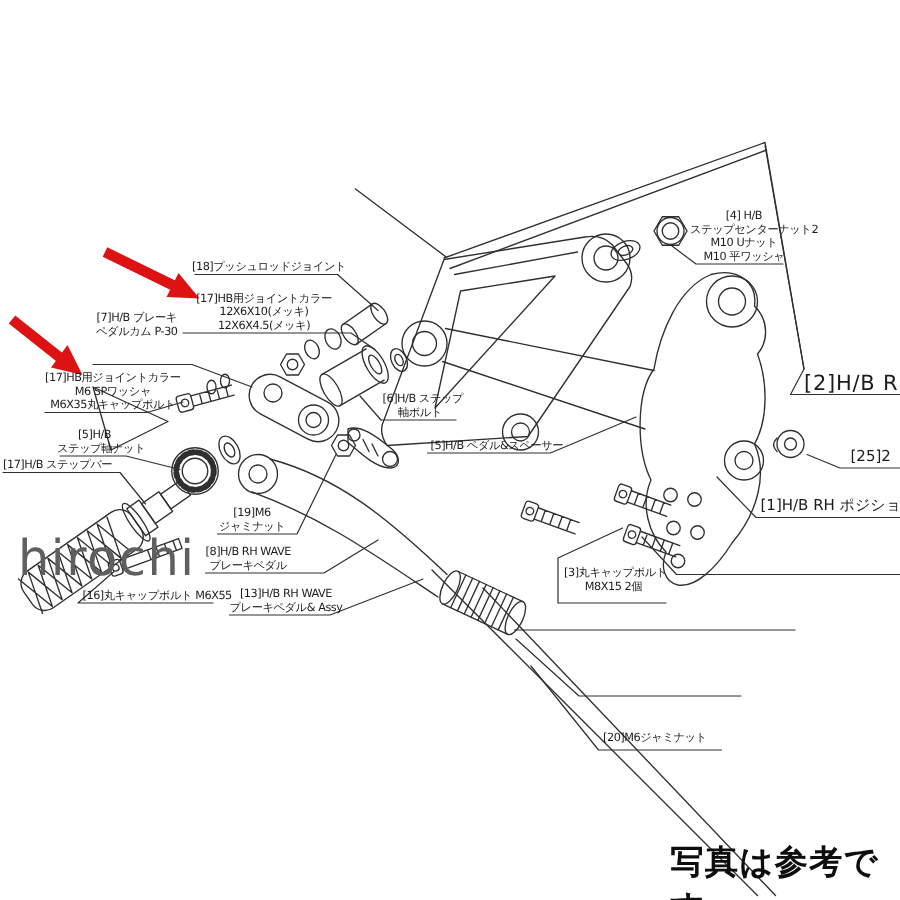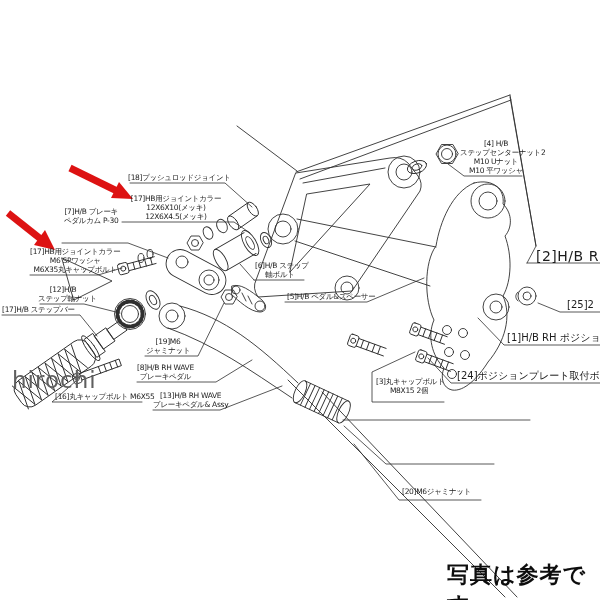--- a/index.html
+++ b/index.html
@@ -6,21 +6,21 @@
   .stage{position:relative;width:600px;height:600px;background:#ffffff;overflow:hidden;
          font-family:"DejaVu Sans",sans-serif;}
   .stage svg{position:absolute;left:0;top:0;}
   .lbl{position:absolute;font-size:7.5px;line-height:1.2;color:#1c1c1c;
        letter-spacing:-0.3px;white-space:nowrap;}
   .lbl span{display:block;text-align:center;}
   .lbl.ra{text-align:right;}
   .lbl.ctr{text-align:center;}
   .lbl.big{font-size:10px;letter-spacing:0;}
   .lbl.big2{font-size:14px;letter-spacing:0.5px;}
-  .watermark{position:absolute;left:12px;top:367px;font-size:23px;color:#5f5f5f;
+  .watermark{position:absolute;left:12px;top:352px;font-size:33px;color:#5f5f5f;
              letter-spacing:1px;}
   .caption{position:absolute;left:447px;top:560px;font-size:22px;font-weight:bold;
            color:#0d0d0d;letter-spacing:1px;}
 </style>
 </head>
 <body>
 
 <div class="stage">
 
   <svg width="600" height="600" viewBox="0 0 600 600">
@@ -222,21 +222,21 @@
   <div class="lbl" style="left:64px;top:207px">
     <span>[7]H/B ブレーキ</span>
     <span>ペダルカム P-30</span>
   </div>
   <div class="lbl" style="left:30px;top:247px">
     <span>[17]HB用ジョイントカラー</span>
     <span>M6 SPワッシャ</span>
     <span>M6X35丸キャップボルト</span>
   </div>
   <div class="lbl ctr" style="left:38px;top:285px;width:50px">
-    <span>[12]H/B</span>
+    <span>[5]H/B</span>
     <span>ステップ軸ナット</span>
   </div>
   <div class="lbl" style="left:2px;top:305px">
     <span>[17]H/B ステップバー</span>
   </div>
   <div class="lbl ctr" style="left:146px;top:337px;width:44px">
     <span>[19]M6</span>
     <span>ジャミナット</span>
   </div>
   <div class="lbl" style="left:137px;top:363px">
@@ -258,23 +258,20 @@
   </div>
   <div class="lbl big2" style="left:536px;top:248px">
     <span>[2]H/B RH</span>
   </div>
   <div class="lbl big" style="left:567px;top:299px">
     <span>[25]2</span>
   </div>
   <div class="lbl big" style="left:507px;top:332px">
     <span>[1]H/B RH ポジションプ</span>
   </div>
-  <div class="lbl big" style="left:457px;top:370px">
-    <span>[24]ポジションプレート取付ボ</span>
-  </div>
   <div class="lbl ctr" style="left:376px;top:377px;width:66px">
     <span>[3]丸キャップボルト</span>
     <span>M8X15 2個</span>
   </div>
   <div class="lbl ctr" style="left:255px;top:261px;width:50px">
     <span>[6]H/B ステップ</span>
     <span>軸ボルト</span>
   </div>
   <div class="lbl" style="left:287px;top:292px">
     <span>[5]H/B ペダル&amp;スペーサー</span>

